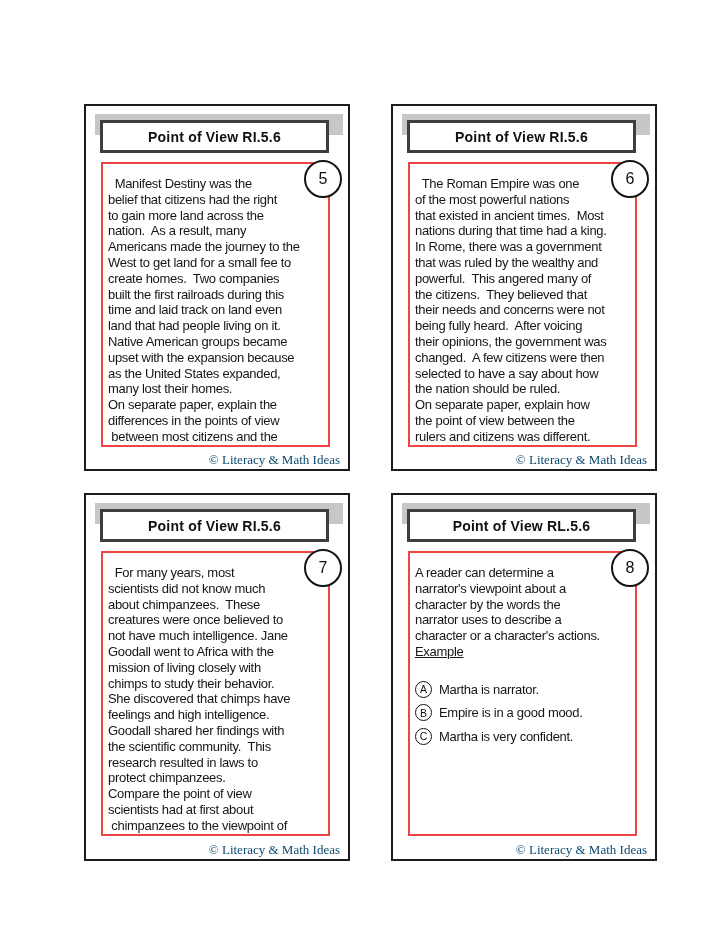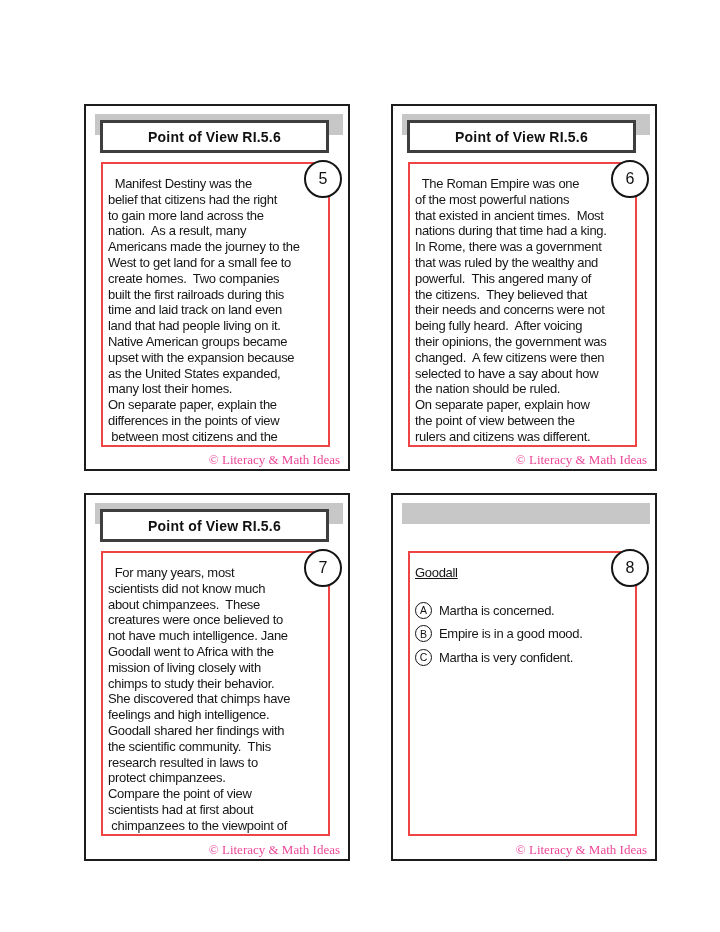--- a/index.html
+++ b/index.html
@@ -62,21 +62,21 @@
     border-radius: 50%;
     background: #ffffff;
     display: flex; align-items: center; justify-content: center;
     font-size: 16px; color: #111;
   }
   .card-footer {
     position: absolute;
     right: 8px; bottom: 1px;
     font-family: "Liberation Serif", serif;
     font-size: 13px;
-    color: #ec4899;
+    color: #0c4a6e;
     white-space: nowrap;
   }
 
   
   .example-label {
     font-size: 13px; line-height: 15.8px; letter-spacing: -0.3px;
     text-decoration: underline;
     color: #161616;
   }
   .question { margin-top: 13px; }
@@ -190,26 +190,34 @@
 Jane Goodall.</div>
     </div>
     <div class="num-circle">
       <span>7</span>
     </div>
     <div class="card-footer">© Literacy &amp; Math Ideas</div>
   </div>
 
   <div class="card c8">
     <div class="gray-bar"></div>
-    <div class="text-box">
-      <div class="example-label">Goodall</div>
+    <div class="title-box">
+      <span>Point of View RL.5.6</span>
+    </div>
+    <div class="text-box">
+      <div class="body-text">A reader can determine a
+narrator's viewpoint about a
+character by the words the
+narrator uses to describe a
+character or a character's actions.</div>
+      <div class="example-label">Example</div>
       <div class="choices">
         <div class="choice">
           <span class="choice-circle">A</span>
-          <span class="choice-text">Martha is concerned.</span>
+          <span class="choice-text">Martha is narrator.</span>
         </div>
         <div class="choice">
           <span class="choice-circle">B</span>
           <span class="choice-text">Empire is in a good mood.</span>
         </div>
         <div class="choice">
           <span class="choice-circle">C</span>
           <span class="choice-text">Martha is very confident.</span>
         </div>
       </div>

